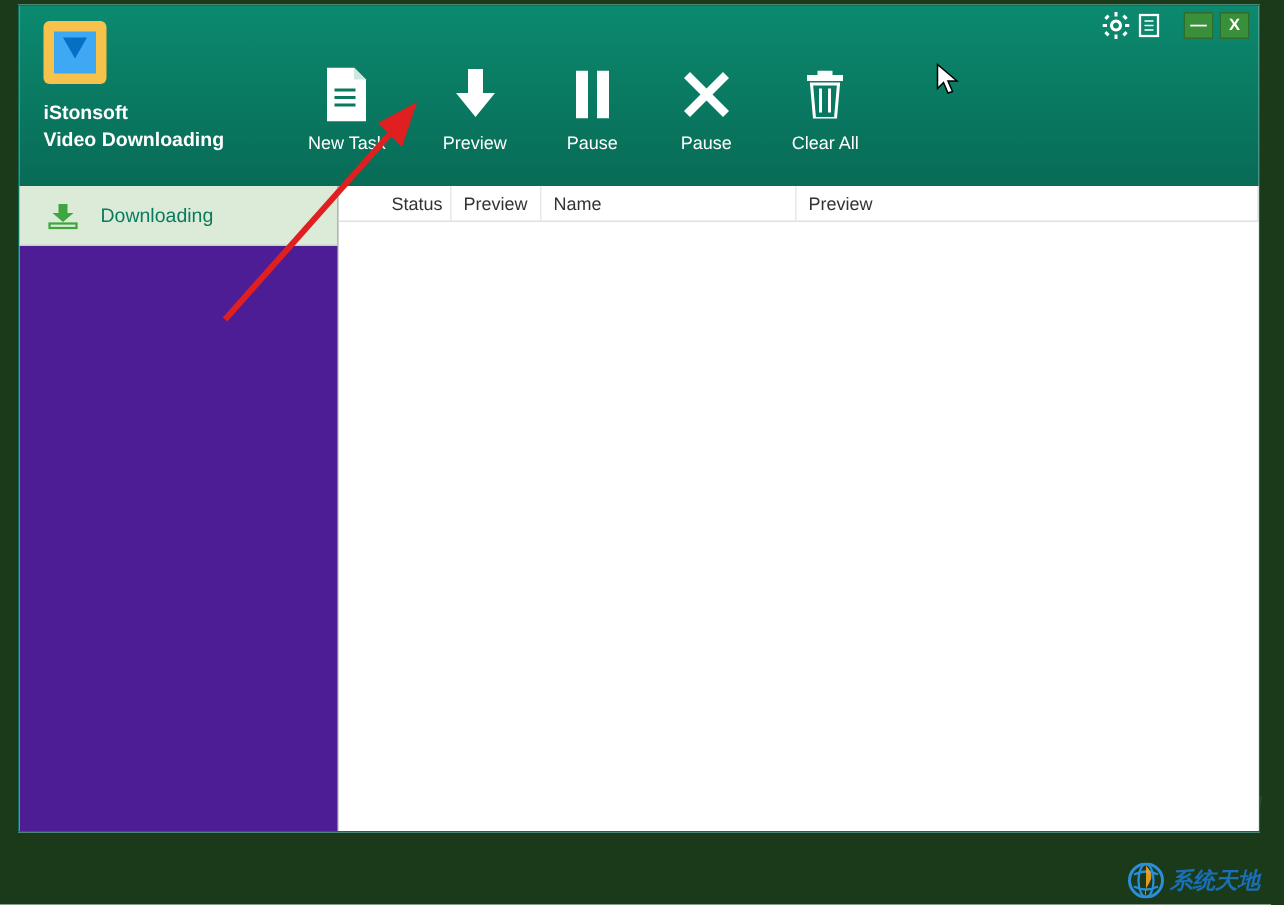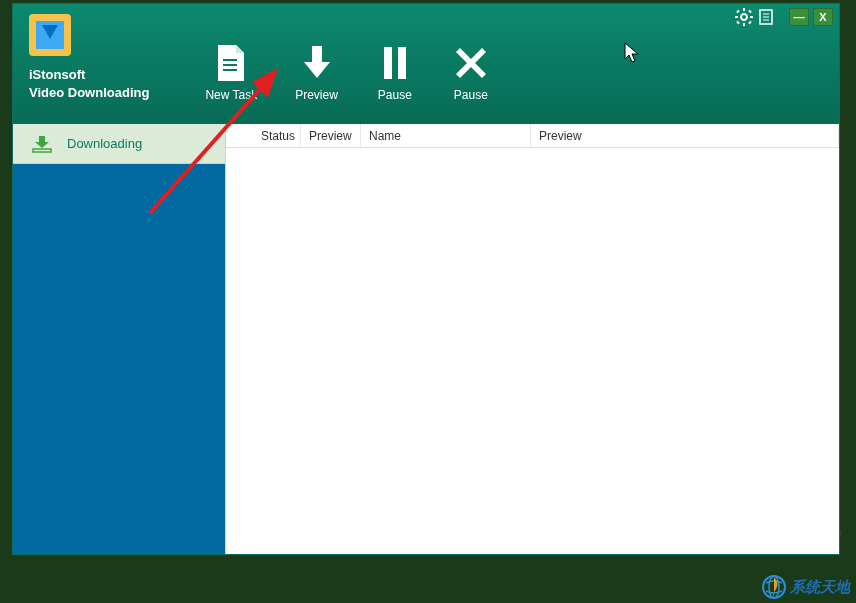--- a/index.html
+++ b/index.html
@@ -123,21 +123,21 @@
       cursor: pointer;
     }
     .content {
       flex: 1;
       display: flex;
       background: #fff;
       min-height: 0;
     }
     .sidebar {
       width: 213px;
-      background: #0369a1;
+      background: #4c1d95;
       border-right: 1px solid #d0d0d0;
     }
     .sb-item {
       height: 40px;
       display: flex;
       align-items: center;
       gap: 14px;
       padding: 0 18px;
       background: #dbebd8;
       border-bottom: 1px solid #c5d5c5;
@@ -190,21 +190,21 @@
       pointer-events: none;
     }
     .cursor-overlay {
       position: absolute;
       top: 42px;
       left: 624px;
       pointer-events: none;
     }
     .watermark {
       position: absolute;
-      right: 6px;
+      right: 16px;
       bottom: 4px;
       display: flex;
       align-items: center;
       gap: 4px;
       font-size: 15px;
       color: #1b6fb5;
       font-style: italic;
       font-weight: bold;
     }
     .wm-globe {
@@ -276,20 +276,32 @@
 
       <div class="tb-btn">
         <div class="icon-wrap">
           <svg width="30" height="30" viewBox="0 0 30 30">
             <path d="M4 0 L15 11 L26 0 L30 4 L19 15 L30 26 L26 30 L15 19 L4 30 L0 26 L11 15 L0 4 Z" fill="#fff"></path>
           </svg>
         </div>
         <span class="label">Pause</span>
       </div>
 
+      <div class="tb-btn">
+        <div class="icon-wrap">
+          <svg width="28" height="32" viewBox="0 0 28 32">
+            <rect x="9" y="0" width="10" height="3" fill="#fff"></rect>
+            <rect x="2" y="3" width="24" height="4" fill="#fff"></rect>
+            <path d="M5 9 L23 9 L21 32 L7 32 Z" fill="none" stroke="#fff" stroke-width="2"></path>
+            <line x1="11" y1="12" x2="11" y2="28" stroke="#fff" stroke-width="2"></line>
+            <line x1="17" y1="12" x2="17" y2="28" stroke="#fff" stroke-width="2"></line>
+          </svg>
+        </div>
+        <span class="label">Clear All</span>
+      </div>
     </div>
 
     <div class="window-controls">
       <div class="wc-btn">
         <svg class="wc-icon" viewBox="0 0 18 18">
           <path d="M9 5 a4 4 0 1 0 0.001 0 M9 7 a2 2 0 1 1 -0.001 0" fill="#fff"></path>
           <g fill="#fff">
               <rect x="8" y="0" width="2" height="3"></rect>
               <rect x="8" y="15" width="2" height="3"></rect>
               <rect x="0" y="8" width="3" height="2"></rect>

